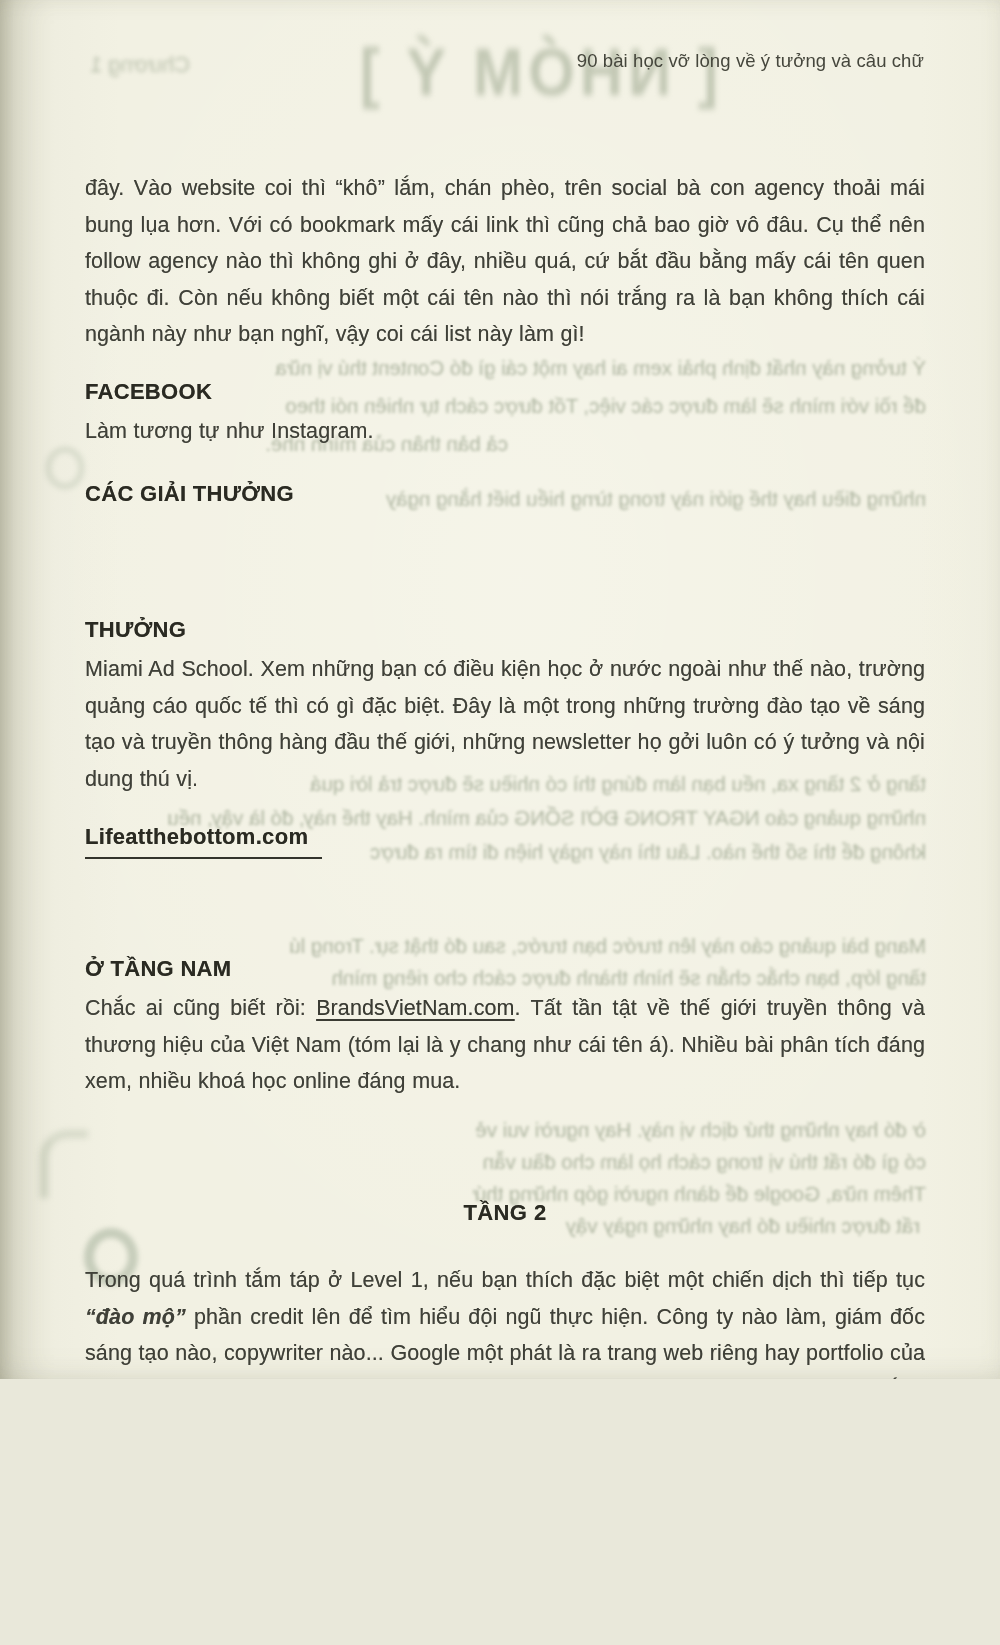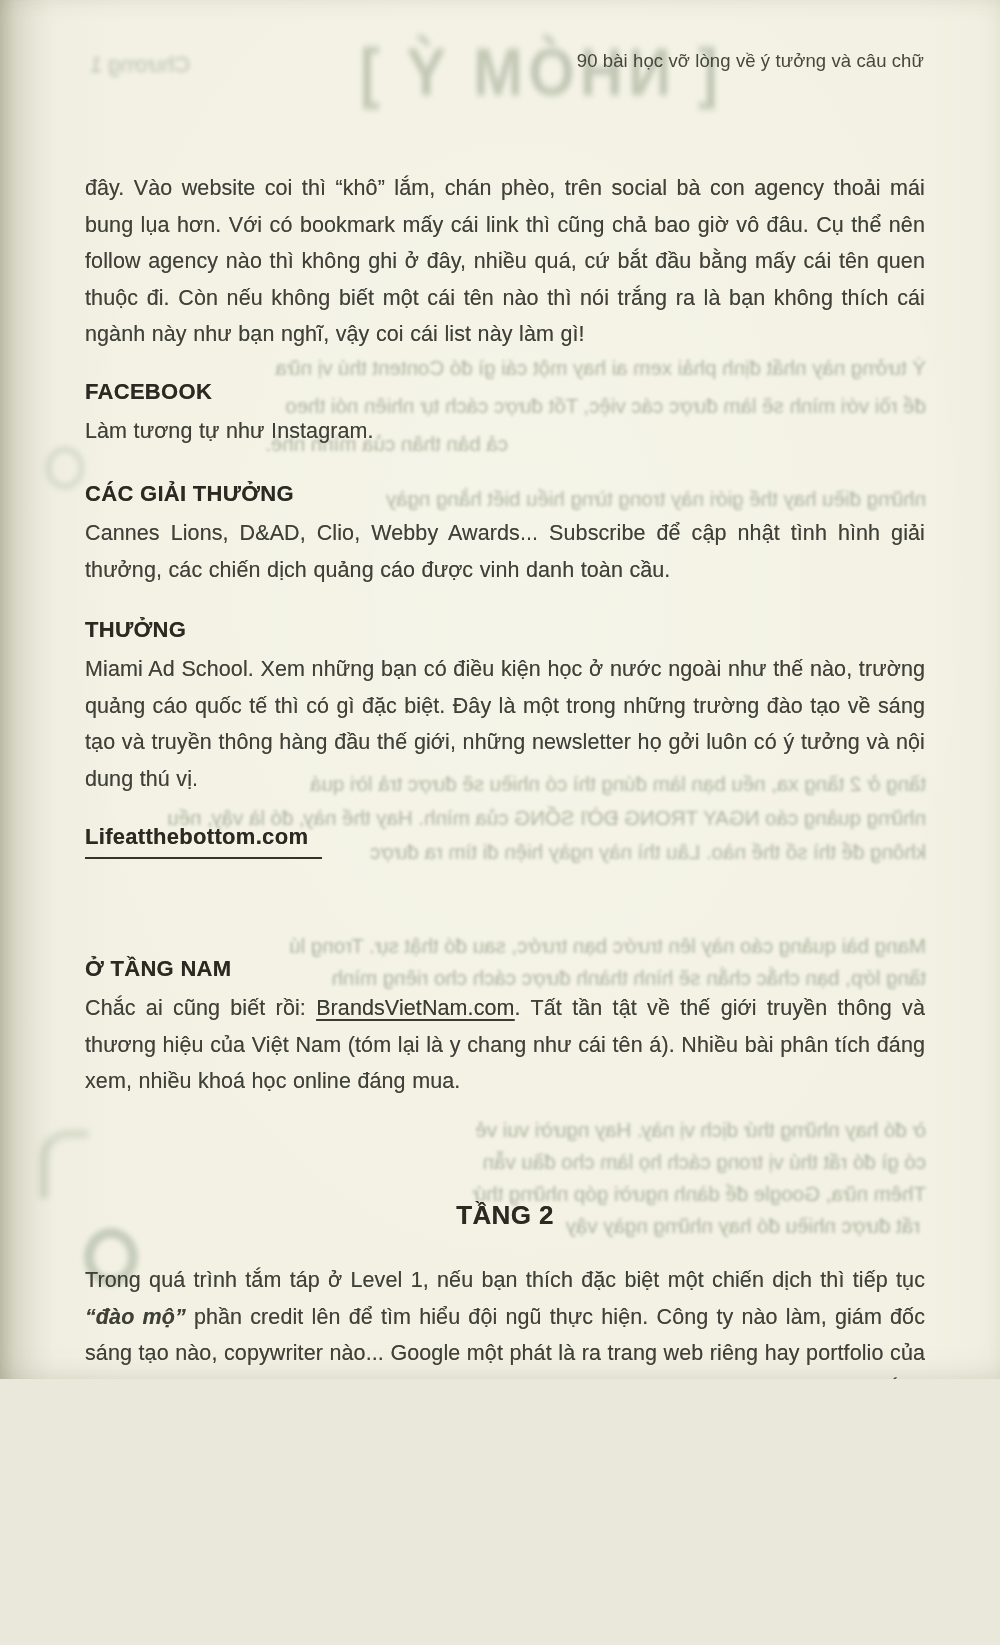--- a/index.html
+++ b/index.html
@@ -47,21 +47,21 @@
   .link-heading{
     border-bottom:2px solid #33342c;padding-right:14px;padding-bottom:8px;
   }
   .inline-link{
     text-decoration:underline;text-decoration-thickness:2px;text-underline-offset:4px;
     color:#3a3b33;
   }
   .em-phrase{font-style:italic;font-weight:700;}
   .center-heading{
     position:absolute;left:85px;width:840px;margin:0;text-align:center;
-    font-size:26px;font-weight:700;color:#2a2a22;letter-spacing:.4px;
+    font-size:22px;font-weight:700;color:#2a2a22;letter-spacing:.4px;
     text-shadow:0 0 .5px rgba(42,42,34,.6);
   }
   .page-number{
     position:absolute;left:85px;width:840px;top:1578px;
     text-align:right;font-size:20px;color:#35362e;
   }
 
   
   .ghost-line{
     position:absolute;white-space:nowrap;overflow:hidden;
@@ -118,21 +118,20 @@
   <div class="ghost-curve"></div>
 
   <div class="running-header">90 bài học vỡ lòng về ý tưởng và câu chữ</div>
 
   <p class="body-text" style="top:170px">đây. Vào website coi thì “khô” lắm, chán phèo, trên social bà con agency thoải mái bung lụa hơn. Với có bookmark mấy cái link thì cũng chả bao giờ vô đâu. Cụ thể nên follow agency nào thì không ghi ở đây, nhiều quá, cứ bắt đầu bằng mấy cái tên quen thuộc đi. Còn nếu không biết một cái tên nào thì nói trắng ra là bạn không thích cái ngành này như bạn nghĩ, vậy coi cái list này làm gì!</p>
 
   <h3 class="sec-heading" style="top:379px">FACEBOOK</h3>
   <p class="body-text" style="top:413px">Làm tương tự như Instagram.</p>
 
   <h3 class="sec-heading" style="top:481px">CÁC GIẢI THƯỞNG</h3>
-  <p class="body-text" style="top:515px">Cannes Lions, D&amp;AD, Clio, Webby Awards... Subscribe để cập nhật tình hình giải thưởng, các chiến dịch quảng cáo được vinh danh toàn cầu.</p>
 
   <h3 class="sec-heading" style="top:617px">THƯỞNG</h3>
   <p class="body-text" style="top:651px">Miami Ad School. Xem những bạn có điều kiện học ở nước ngoài như thế nào, trường quảng cáo quốc tế thì có gì đặc biệt. Đây là một trong những trường đào tạo về sáng tạo và truyền thông hàng đầu thế giới, những newsletter họ gởi luôn có ý tưởng và nội dung thú vị.</p>
 
   <h3 class="sec-heading" style="top:824px">
     <span class="link-heading">Lifeatthebottom.com</span>
   </h3>
 
   <h3 class="sec-heading" style="top:956px">Ở TẦNG NAM</h3>
   <p class="body-text" style="top:990px"><span>Chắc ai cũng biết rồi: </span><span class="inline-link">BrandsVietNam.com</span><span>. Tất tần tật về thế giới truyền thông và thương hiệu của Việt Nam (tóm lại là y chang như cái tên á). Nhiều bài phân tích đáng xem, nhiều khoá học online đáng mua.</span></p>

